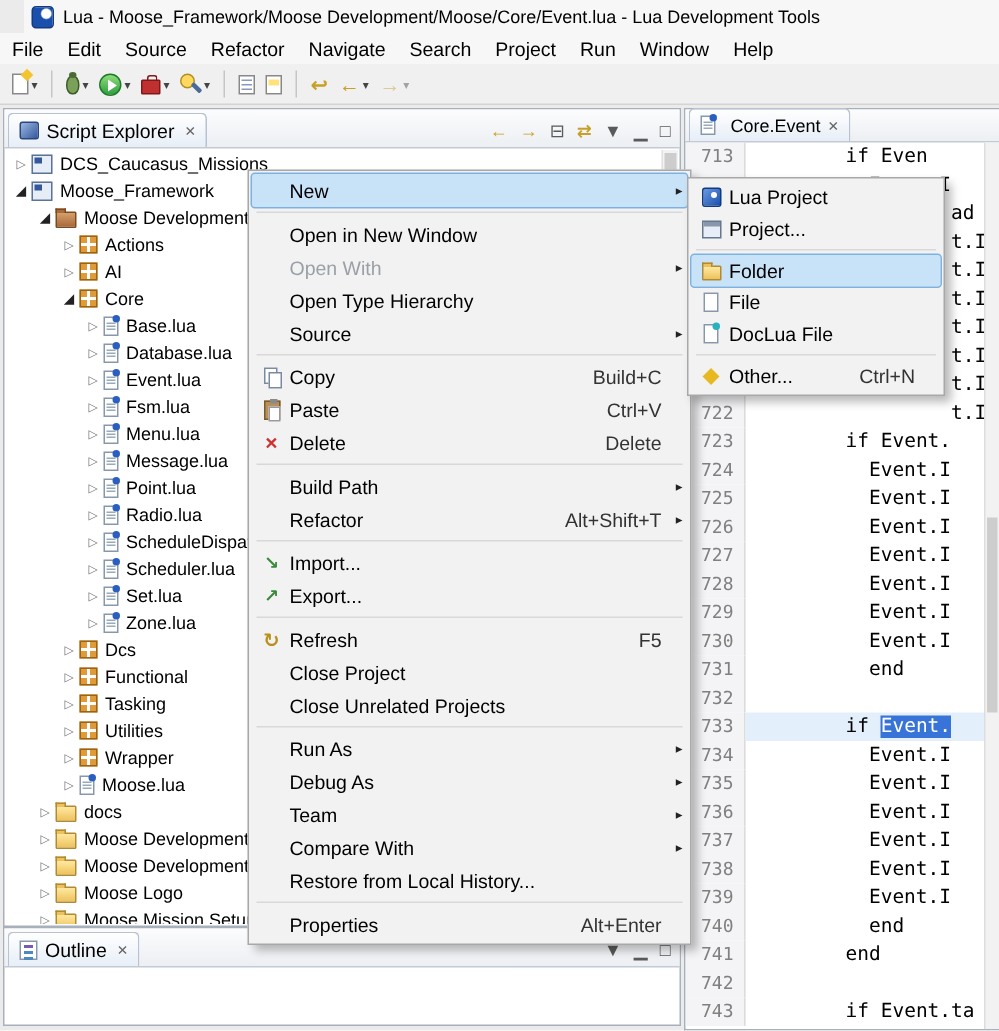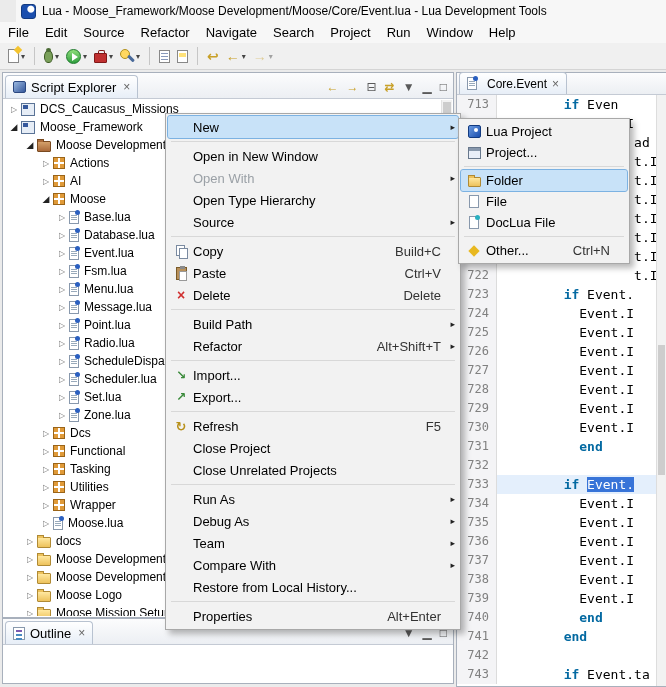--- a/index.html
+++ b/index.html
@@ -71,21 +71,21 @@
 
 .editor{position:absolute;left:456px;top:72px;width:210px;height:615px;background:#fff;border:1px solid #a8b0bc;border-right:none}
 .ehead{height:22px;background:linear-gradient(#fcfcfd,#eceff3);border-bottom:1px solid #c4cad4;display:flex;align-items:flex-end;padding-left:2px}
 .etab{height:22px;display:flex;align-items:center;gap:5px;padding:0 7px;background:linear-gradient(#ffffff,#e7eef7);border:1px solid #b8c2d0;border-bottom:none;border-radius:4px 4px 0 0;font-size:12px}
 .etab .x{color:#666;font-size:12px}
 .ecode{position:absolute;left:0;top:22px;right:10px;bottom:0;overflow:hidden;font-family:"DejaVu Sans Mono",monospace;font-size:13px}
 .cline{display:flex;height:19px;line-height:19px;white-space:pre}
 .lnum{flex:0 0 40px;text-align:right;padding-right:7px;color:#808080;background:#f4f4f6;border-right:1px solid #dcdcdc;font-size:12px}
 .ltext{padding-left:4px;flex:1}
 .cline.cur .ltext{background:#e4effc}
-.k{color:#0369a1;font-weight:bold}
+.k{color:#000000;font-weight:normal}
 .sel{background:#3874d8;color:#fff}
 .eov{position:absolute;right:0;top:22px;width:10px;bottom:0;background:#f2f2f2;border-left:1px solid #ddd}
 .eov .thumb{position:absolute;left:1px;right:1px;top:250px;height:130px;background:#cdcdcd}
 
 
 .menu-popup{position:absolute;background:#f2f2f2;border:1px solid #a8a8a8;box-shadow:4px 4px 6px rgba(0,0,0,.28);padding:2px;font-size:13px;z-index:30}
 .cmenu{left:165px;top:113px;width:296px}
 .smenu{left:458px;top:118px;width:172px;z-index:31}
 .mi{display:flex;align-items:center;height:22px;padding:0 1px;position:relative}
 .smenu .mi{height:21px}
@@ -227,21 +227,21 @@
         <span class="tlbl">Actions</span>
       </div>
       <div class="trow" style="padding-left: 35px;">
         <span class="arrow collapsed">▷</span>
         <span class="tico ic-package"></span>
         <span class="tlbl">AI</span>
       </div>
       <div class="trow" style="padding-left: 35px;">
         <span class="arrow expanded">◢</span>
         <span class="tico ic-package"></span>
-        <span class="tlbl">Moose</span>
+        <span class="tlbl">Core</span>
       </div>
       <div class="trow" style="padding-left: 51px;">
         <span class="arrow collapsed">▷</span>
         <span class="tico ic-luafile"></span>
         <span class="tlbl">Base.lua</span>
       </div>
       <div class="trow" style="padding-left: 51px;">
         <span class="arrow collapsed">▷</span>
         <span class="tico ic-luafile"></span>
         <span class="tlbl">Database.lua</span>

